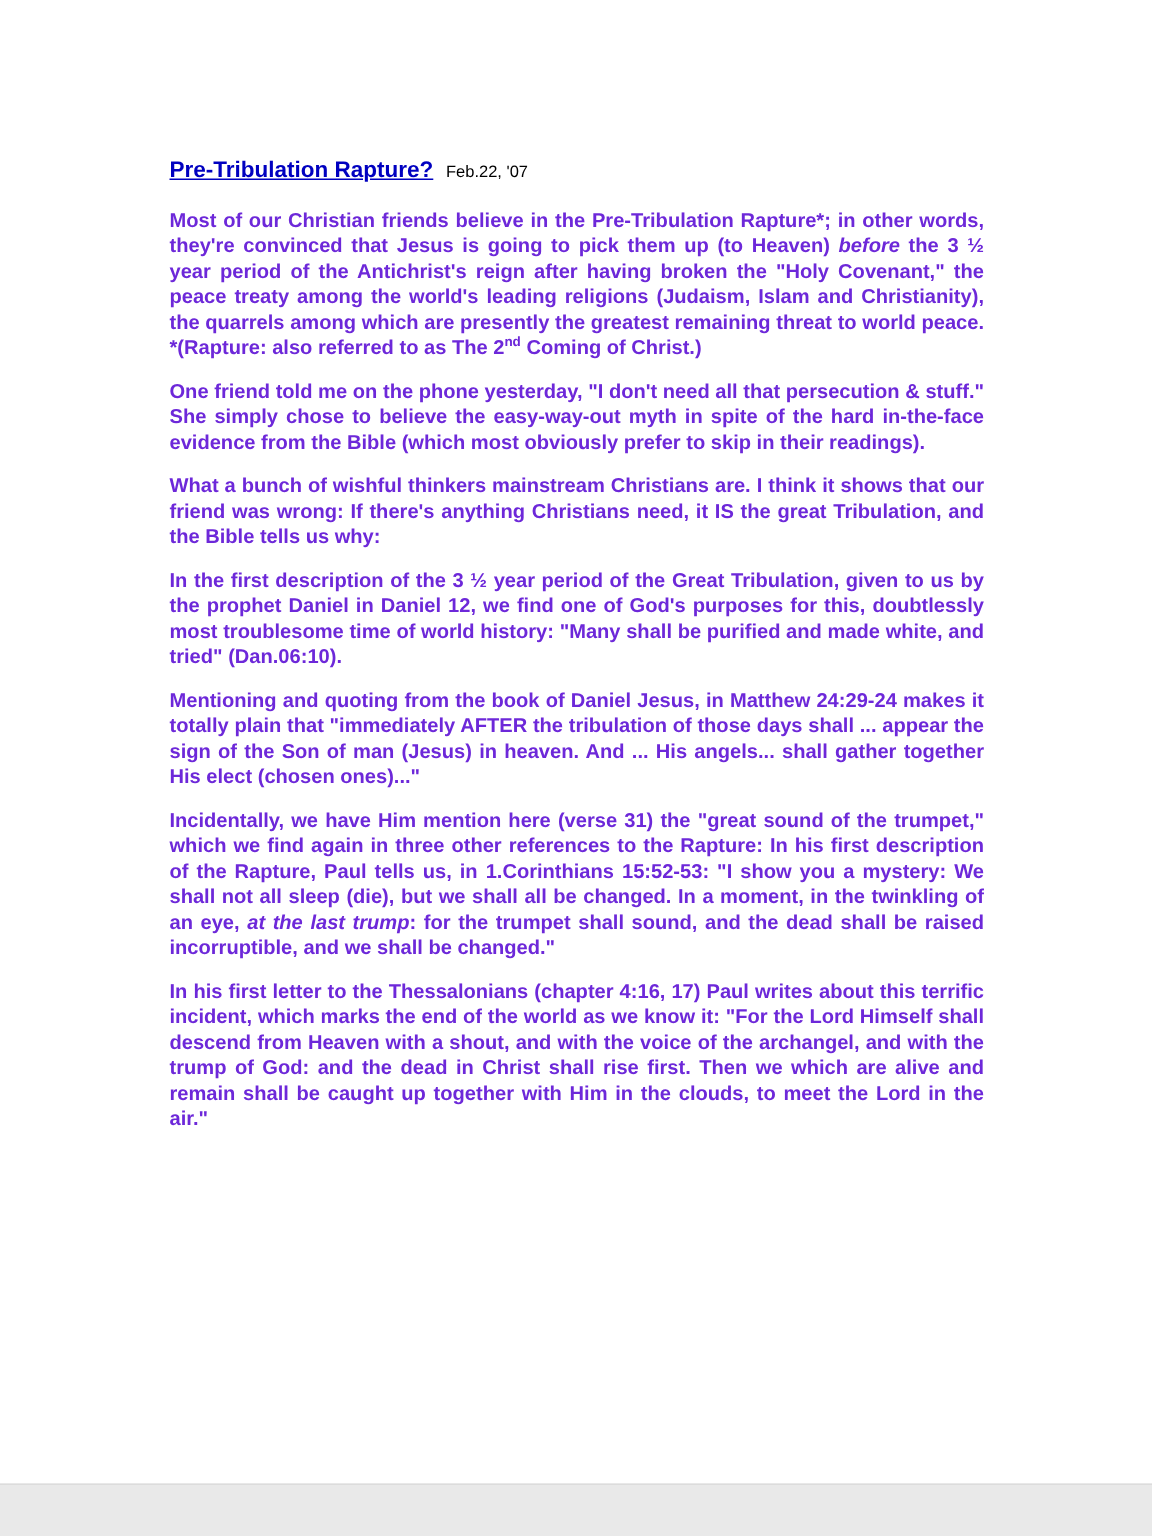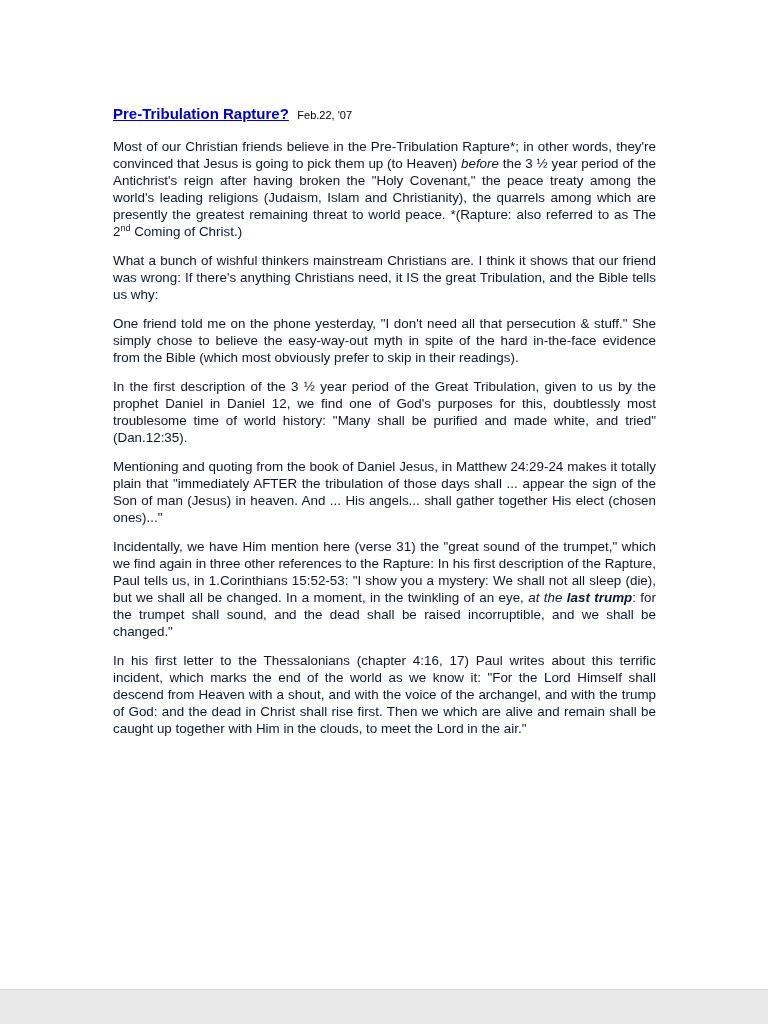--- a/index.html
+++ b/index.html
@@ -41,22 +41,23 @@
   .doc-date {
     color: #000000;
     font-size: 11px;
     font-weight: normal;
     margin-left: 4px;
   }
   .doc-content p {
     margin: 0 0 12px 0;
     font-size: 13.4px;
     line-height: 17px;
-    color: #0f172a;
+    color: #6d28d9;
     text-align: justify;
+    font-weight: bold;
   }
   .doc-content p sup {
     font-size: 9px;
     line-height: 0;
   }
   .viewer-footer {
     position: absolute;
     left: 0;
     bottom: 0;
     width: 768px;
@@ -70,23 +71,23 @@
 
 <div class="doc-page">
   <div class="doc-content">
 
     <div class="doc-title-row">
       <span class="doc-title">Pre-Tribulation Rapture?</span>
       <span class="doc-date">Feb.22, '07</span>
     </div>
 
     <p>Most of our Christian friends believe in the Pre-Tribulation Rapture*; in other words, they're convinced that Jesus is going to pick them up (to Heaven) <i>before</i> the 3 ½ year period of the Antichrist's reign after having broken the "Holy Covenant," the peace treaty among the world's leading religions (Judaism, Islam and Christianity), the quarrels among which are presently the greatest remaining threat to world peace. *(Rapture: also referred to as The 2<sup>nd</sup> Coming of Christ.)</p>
+    <p>One friend told me on the phone yesterday, "I don't need all that persecution &amp; stuff." She simply chose to believe the easy-way-out myth in spite of the hard in-the-face evidence from the Bible (which most obviously prefer to skip in their readings).</p>
     <p>What a bunch of wishful thinkers mainstream Christians are. I think it shows that our friend was wrong: If there's anything Christians need, it IS the great Tribulation, and the Bible tells us why:</p>
-    <p>One friend told me on the phone yesterday, "I don't need all that persecution &amp; stuff." She simply chose to believe the easy-way-out myth in spite of the hard in-the-face evidence from the Bible (which most obviously prefer to skip in their readings).</p>
-    <p>In the first description of the 3 ½ year period of the Great Tribulation, given to us by the prophet Daniel in Daniel 12, we find one of God's purposes for this, doubtlessly most troublesome time of world history: "Many shall be purified and made white, and tried" (Dan.12:35).</p>
+    <p>In the first description of the 3 ½ year period of the Great Tribulation, given to us by the prophet Daniel in Daniel 12, we find one of God's purposes for this, doubtlessly most troublesome time of world history: "Many shall be purified and made white, and tried" (Dan.06:10).</p>
     <p>Mentioning and quoting from the book of Daniel Jesus, in Matthew 24:29-24 makes it totally plain that "immediately AFTER the tribulation of those days shall ... appear the sign of the Son of man (Jesus) in heaven. And ... His angels... shall gather together His elect (chosen ones)..."</p>
     <p>Incidentally, we have Him mention here (verse 31) the "great sound of the trumpet," which we find again in three other references to the Rapture: In his first description of the Rapture, Paul tells us, in 1.Corinthians 15:52-53: "I show you a mystery: We shall not all sleep (die), but we shall all be changed. In a moment, in the twinkling of an eye, <i>at the</i> <b><i>last trump</i></b>: for the trumpet shall sound, and the dead shall be raised incorruptible, and we shall be changed."</p>
     <p>In his first letter to the Thessalonians (chapter 4:16, 17) Paul writes about this terrific incident, which marks the end of the world as we know it: "For the Lord Himself shall descend from Heaven with a shout, and with the voice of the archangel, and with the trump of God: and the dead in Christ shall rise first. Then we which are alive and remain shall be caught up together with Him in the clouds, to meet the Lord in the air."</p>
 
   </div>
 </div>
 
 <div class="viewer-footer"></div>
 
 </body></html>

